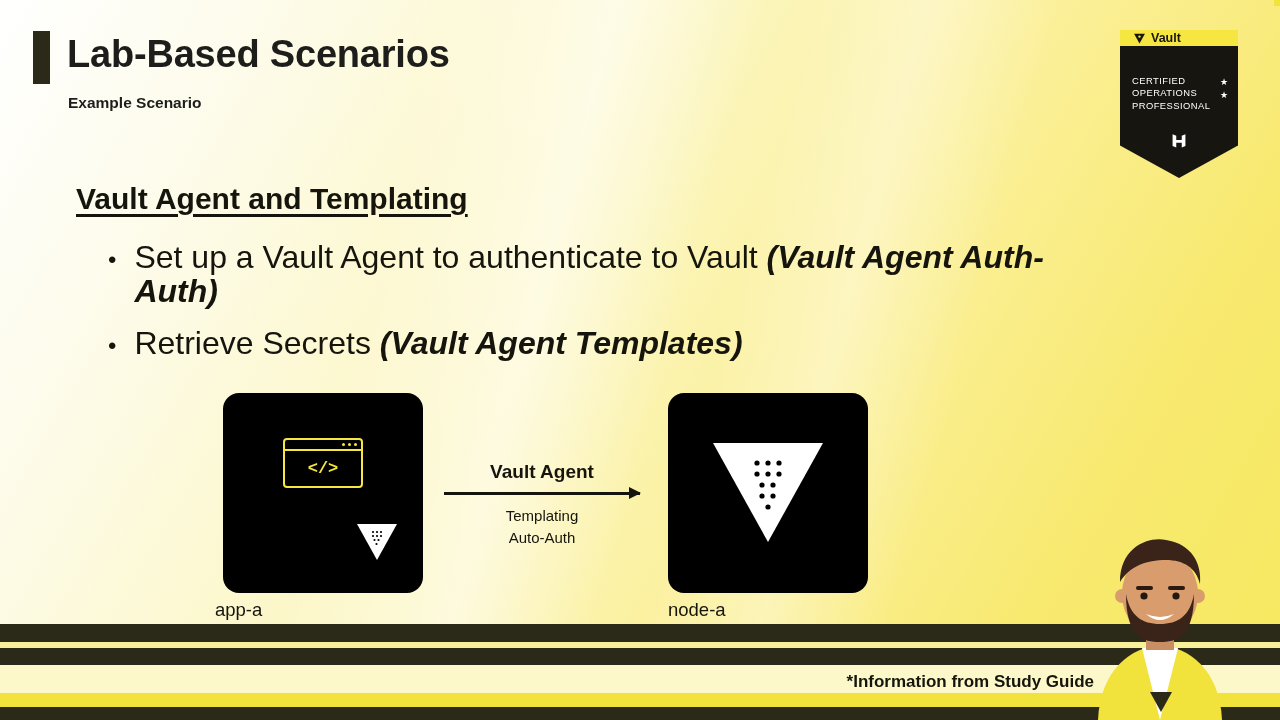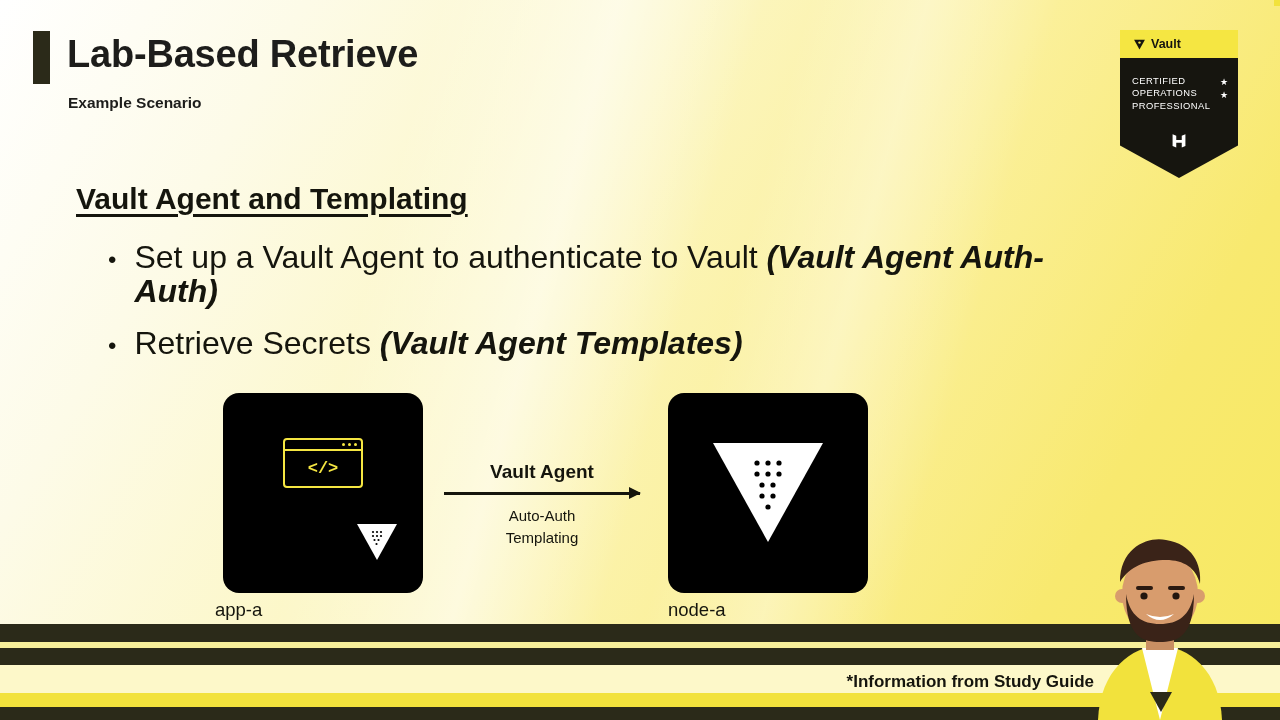--- a/index.html
+++ b/index.html
@@ -44,21 +44,21 @@
   .badge {
     position: absolute; left: 1120px; top: 30px;
     width: 118px; height: 148px;
   }
   .badge-shield {
     position: absolute; inset: 0;
     background: #16150f;
     clip-path: polygon(0 0, 100% 0, 100% 78%, 50% 100%, 0 78%);
   }
   .badge-top {
-    position: absolute; left: 0; top: 0; width: 118px; height: 28px;
+    position: absolute; left: 0; top: 0; width: 118px; height: 16px;
     background: #f5e642;
     display: flex; align-items: center; gap: 5px;
     padding-left: 13px;
   }
   .badge-top-label {
     font-size: 12.5px; font-weight: 700; color: #16150f;
   }
   .vault-glyph {
     width: 13px; height: 13px; position: relative;
   }
@@ -180,21 +180,21 @@
   .presenter { position: absolute; right: 40px; bottom: 0; width: 160px; height: 200px; }
 </style>
 </head>
 <body>
 
 <div class="slide">
   <div class="streaks"></div>
   <div class="corner-tick"></div>
 
   <div class="title-bar-accent"></div>
-  <div class="title">Lab-Based Retrieve</div>
+  <div class="title">Lab-Based Scenarios</div>
   <div class="subtitle">Example Scenario</div>
 
   <div class="badge">
     <div class="badge-shield"></div>
     <div class="badge-top">
       <span class="vault-glyph">
         <svg width="13" height="13" viewBox="0 0 24 24">
             <polygon points="2,3 22,3 12,21" fill="#16150f"></polygon>
             <circle cx="12" cy="8.5" r="2.2" fill="#f5e642"></circle>
           </svg>
@@ -273,22 +273,22 @@
           <circle cx="51" cy="55" r="2.6"></circle>
             <circle cx="62" cy="55" r="2.6"></circle>
           <circle cx="57" cy="66" r="2.6"></circle>
         </g>
       </svg>
     </div>
 
     <div class="arrow-label">Vault Agent</div>
     <div class="arrow"></div>
     <div class="arrow-sub">
+      <div>Templating</div>
       <div>Auto-Auth</div>
-      <div>Templating</div>
     </div>
 
     <div class="node-caption left">app-a</div>
     <div class="node-caption right">node-a</div>
   </div>
 
   <div class="footer-dark-1"></div>
   <div class="footer-light-1"></div>
   <div class="footer-dark-2"></div>
   <div class="footer-note-band"></div>

